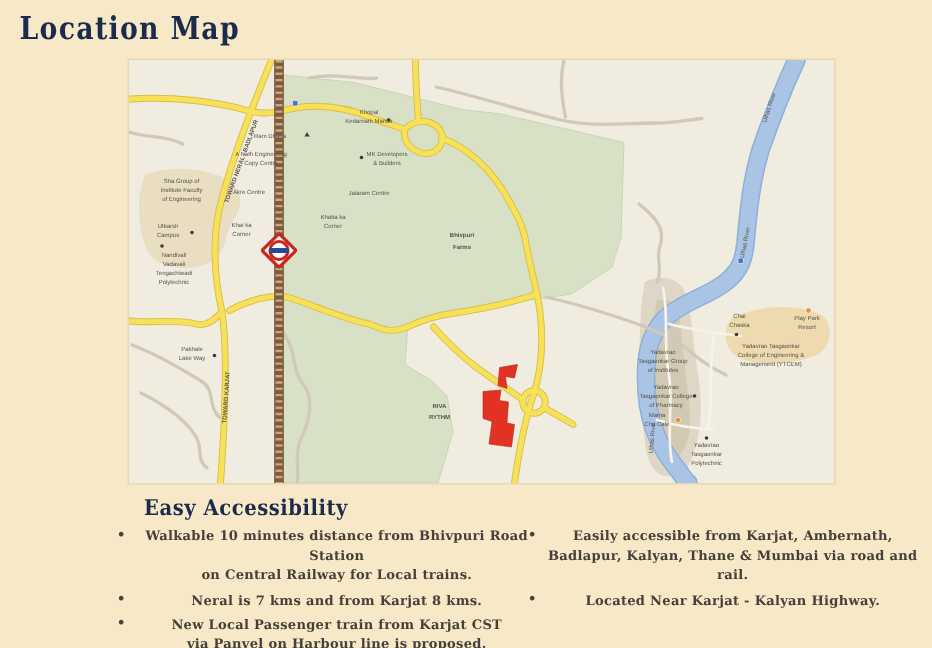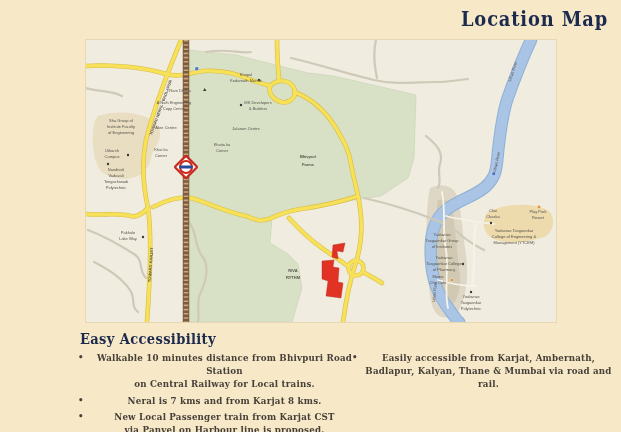--- a/index.html
+++ b/index.html
@@ -5,21 +5,21 @@
   :root{
     --page-bg:#f7e8c7; --title-ink:#1c2a4e; --body-ink:#46403a;
     --map-bg:#f0ecdf; --map-green:#d8e1c6; --urban-tan:#e9ddc2;
     --road-yellow:#f6e158; --road-casing:#d9bd4a; --road-gray:#cfc9b8;
     --river-blue:#a9c4e5; --river-edge:#8fb0d6;
     --railway-brown:#7d5b3e; --railway-tie:#c9a87e; --riva-red:#e13224;
   }
   *{margin:0;padding:0;box-sizing:border-box;}
   html,body{width:621px;height:432px;overflow:hidden;}
   body{background:var(--page-bg);font-family:"DejaVu Serif",serif;position:relative;}
-  .page-title{position:absolute;top:6px;left:0;width:621px;text-align:right;
+  .page-title{position:absolute;top:6px;left:0;width:621px;text-align:left;
     color:var(--title-ink);font-size:21px;font-weight:bold;letter-spacing:1px;}
   .page-title .squeeze{display:inline-block;transform:scaleX(.85);}
   .map-figure{position:absolute;left:86px;top:40px;width:470px;height:282px;
     background:var(--map-bg);box-shadow:0 0 0 1px rgba(120,100,60,.12);}
   .map-svg{display:block;width:470px;height:282px;}
   .map-svg text{font-family:"Liberation Sans",sans-serif;font-size:4px;fill:#57534b;text-anchor:middle;}
   .lbl-lg{font-size:5.6px;font-weight:bold;fill:#6e7464;}
   .lbl-red{font-size:5.6px;font-weight:bold;fill:var(--riva-red);}
   .lbl-road{font-size:4.6px;font-weight:bold;fill:#8a7434;}
   .lbl-river{font-size:4.4px;fill:#6283ad;}
@@ -28,21 +28,21 @@
   .rd-g{fill:none;stroke:var(--road-gray);stroke-width:2.2;stroke-linecap:round;stroke-linejoin:round;}
   .rd-w{fill:none;stroke:#f7f3e8;stroke-width:1.8;stroke-linecap:round;}
   .river-c{fill:none;stroke:var(--river-edge);stroke-width:12.5;stroke-linecap:round;}
   .river-f{fill:none;stroke:var(--river-blue);stroke-width:10.5;stroke-linecap:round;}
   .green-f{fill:var(--map-green);stroke:#c6d2b2;stroke-width:.6;}
   .tan-f{fill:var(--urban-tan);}
   .red-f{fill:var(--riva-red);stroke:#b3261c;stroke-width:.4;}
   .rail-b{stroke:var(--railway-brown);stroke-width:6.5;}
   .rail-t{stroke:var(--railway-tie);stroke-width:4.6;stroke-dasharray:1.6 2.6;}
   .dotm{fill:#3c3a34;}
-  .heading{position:absolute;left:80px;top:330px;color:var(--title-ink);
+  .heading{position:absolute;left:96px;top:330px;color:var(--title-ink);
     font-size:14.5px;font-weight:bold;letter-spacing:.4px;text-decoration:underline;}
   .heading .squeeze{display:inline-block;transform:scaleX(.9);transform-origin:left;}
   .bullets{position:absolute;top:352px;list-style:none;color:var(--body-ink);
     font-size:8.7px;font-weight:bold;letter-spacing:.2px;line-height:1.52;}
   .bullets.left{left:78px;width:282px;}
   .bullets.right{left:352px;width:262px;}
   .bullets li{position:relative;padding-left:11px;margin-bottom:3px;white-space:pre-line;text-align:center;}
   .bullets li::before{content:"\2022";position:absolute;left:0;top:-1px;}
 </style>
 </head>
@@ -265,13 +265,14 @@
   <li>Walkable 10 minutes distance from Bhivpuri Road Station
 on Central Railway for Local trains.</li>
   <li>Neral is 7 kms and from Karjat 8 kms.</li>
   <li>New Local Passenger train from Karjat CST
 via Panvel on Harbour line is proposed.</li>
 </ul>
 
 <ul class="bullets right">
   <li>Easily accessible from Karjat, Ambernath,
 Badlapur, Kalyan, Thane &amp; Mumbai via road and rail.</li>
+  <li>Located Near Karjat - Kalyan Highway.</li>
 </ul>
 
 </body></html>

